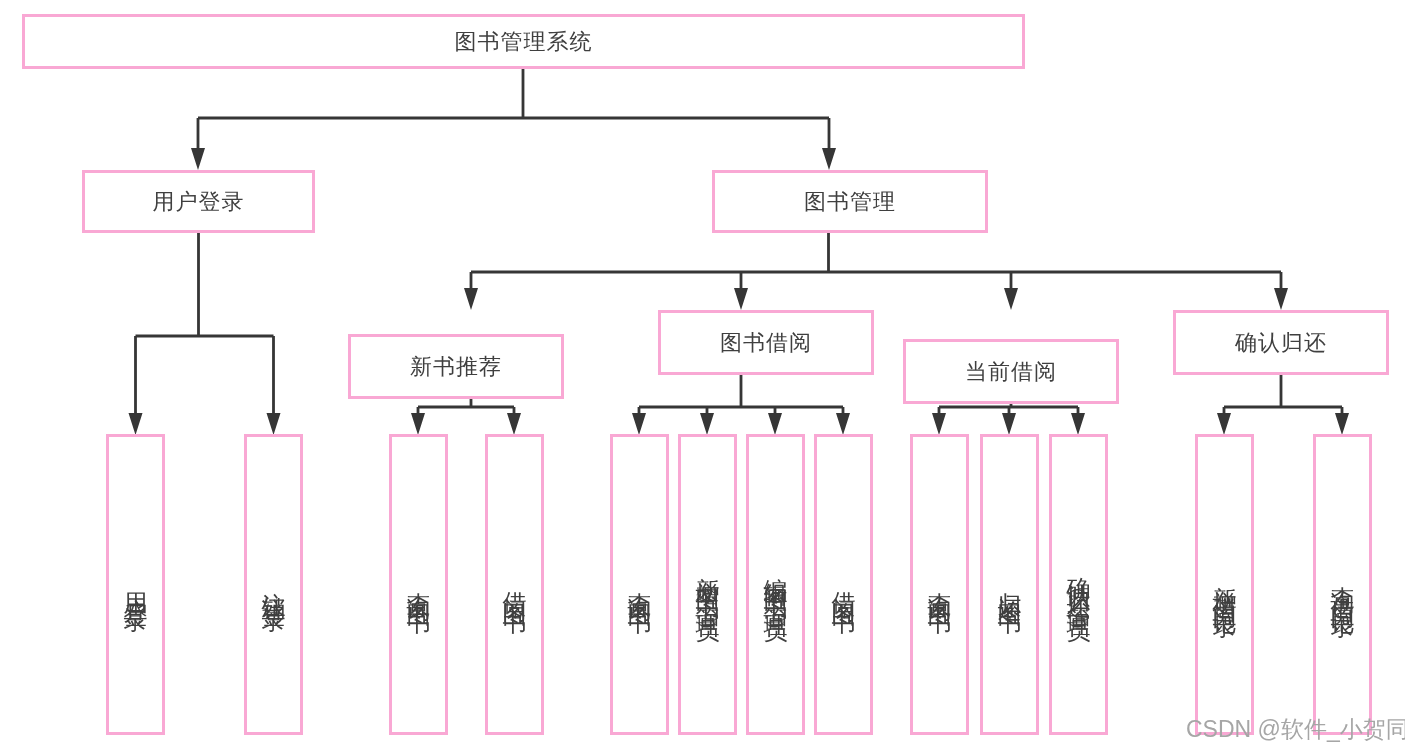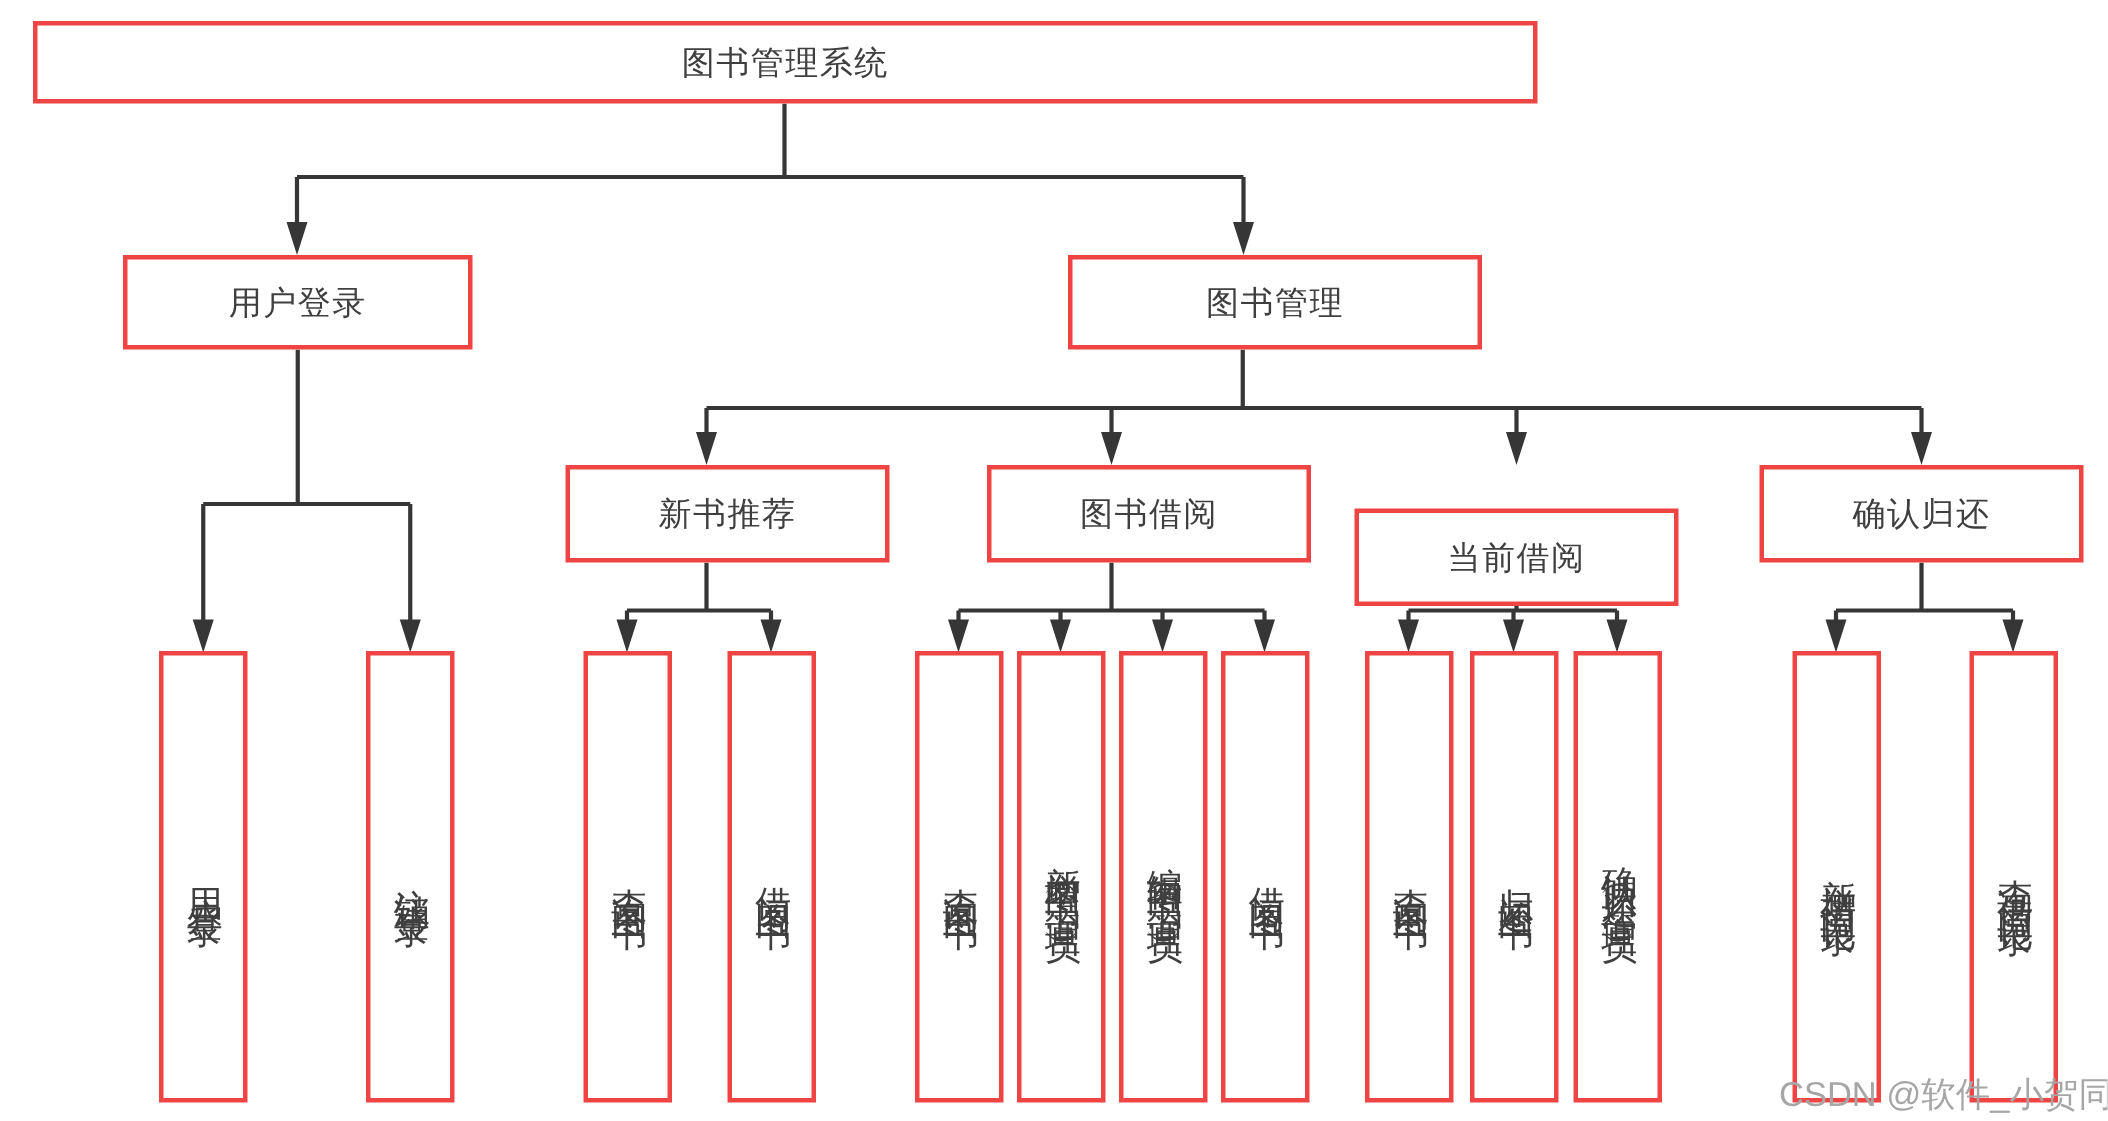--- a/index.html
+++ b/index.html
@@ -11,21 +11,21 @@
     overflow: hidden;
   }
   #connectors {
     position: absolute; left: 0; top: 0;
     width: 1405px; height: 747px;
     pointer-events: none;
   }
   .box {
     position: absolute;
     background: #ffffff;
-    border: 3px solid #ef4444;
+    border: 3px solid #f9a8d4;
     box-sizing: border-box;
     display: flex;
     align-items: center;
     justify-content: center;
     color: #3f3f3f;
     font-size: 22px;
     letter-spacing: 1px;
     white-space: nowrap;
   }
   .hbox { z-index: 2; }
@@ -40,21 +40,21 @@
     text-orientation: mixed;
     font-size: 24px;
     letter-spacing: 6px;
     line-height: 1;
   }
   
   #root-box        { left: 22px;   top: 14px;  width: 1003px; height: 55px; }
   #n-user-login    { left: 82px;   top: 170px; width: 233px;  height: 63px; }
   #n-book-mgmt     { left: 712px;  top: 170px; width: 276px;  height: 63px; }
   .l3              { top: 310px; width: 216px; height: 65px; }
-  #n-new-books     { left: 377px; }
+  #n-new-books     { left: 348px; margin-top: 24px; }
   #n-book-borrow   { left: 658px; }
   #n-current       { left: 903px; margin-top: 29px; }
   #n-records       { left: 1173px; }
   
   #lf-login   { left: 106px; }
   #lf-logout  { left: 244px; }
   #lf-nb-q    { left: 389px; }
   #lf-nb-b    { left: 485px; }
   #lf-bb-q    { left: 610px; }
   #lf-bb-add  { left: 678px; }

